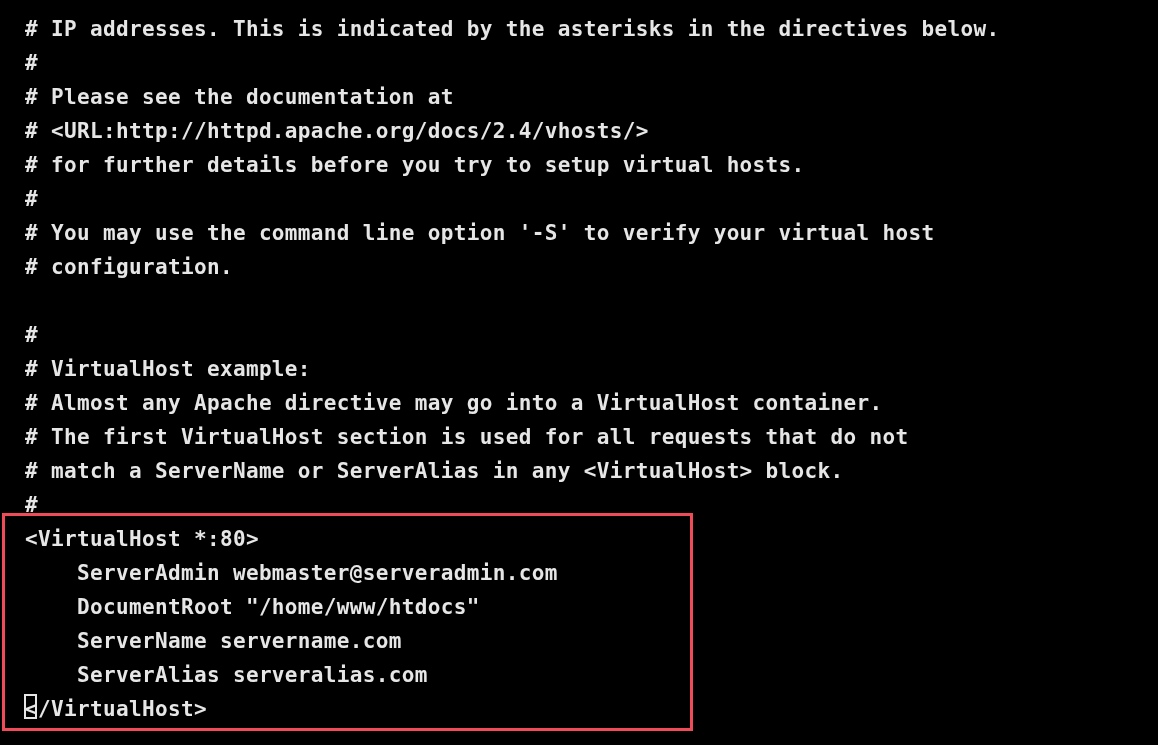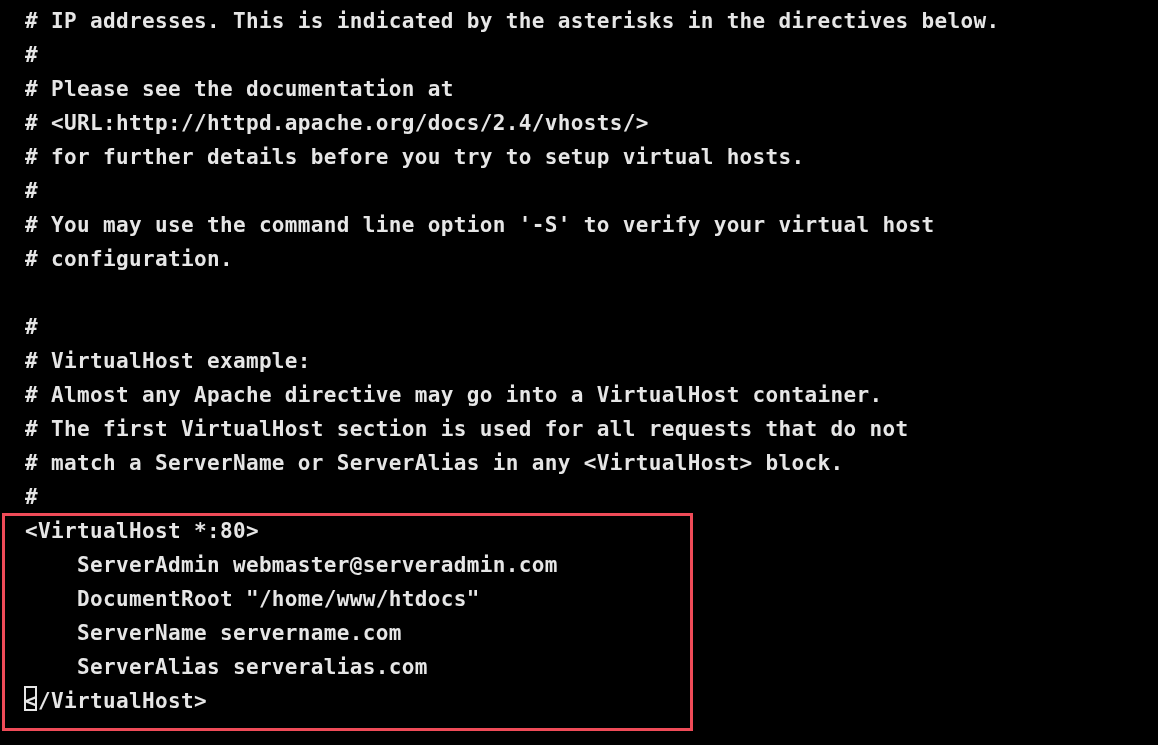--- a/index.html
+++ b/index.html
@@ -18,21 +18,21 @@
     font-family: "DejaVu Sans Mono", "Liberation Mono", monospace;
   }
 
   
   #terminal {
     position: absolute;
     left: 0;
     top: 0;
     width: 1158px;
     height: 745px;
-    padding: 4px 0 0 25px;
+    padding: 12px 0 0 25px;
     box-sizing: border-box;
     margin: 0;
     color: #e6e6e6;
     font-family: "DejaVu Sans Mono", "Liberation Mono", monospace;
     font-size: 21px;
     font-weight: bold;
     line-height: 34px;
     letter-spacing: 0.35px;
     white-space: pre;
     -webkit-font-smoothing: none;

